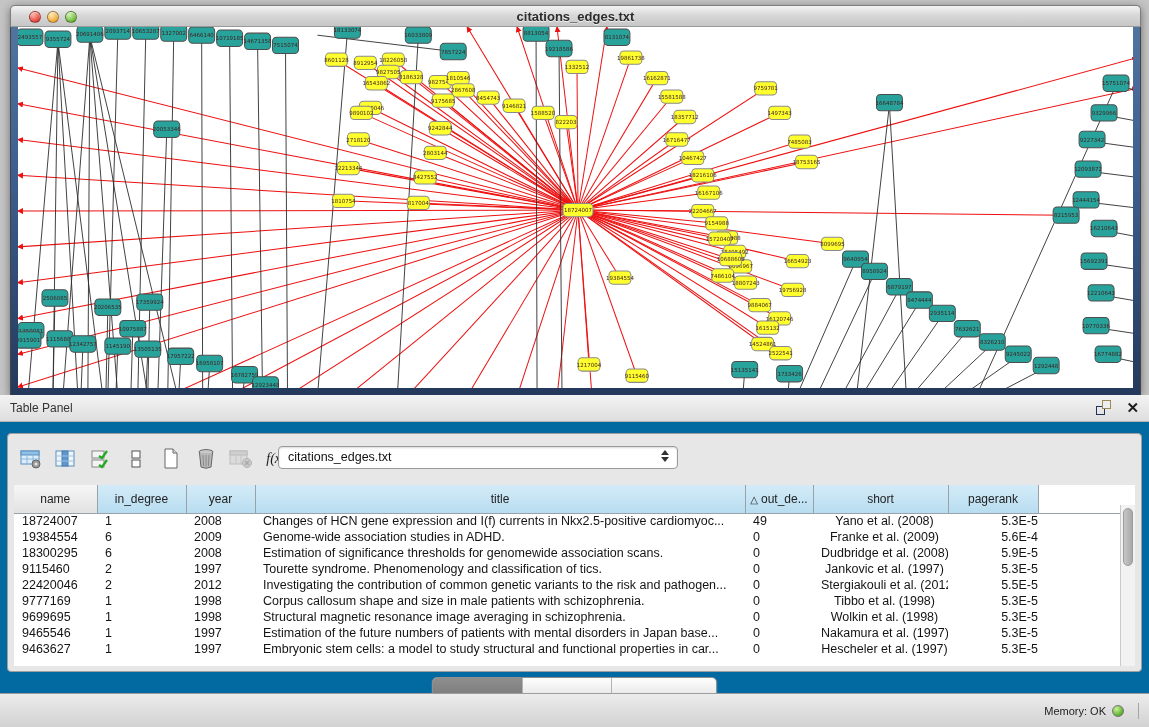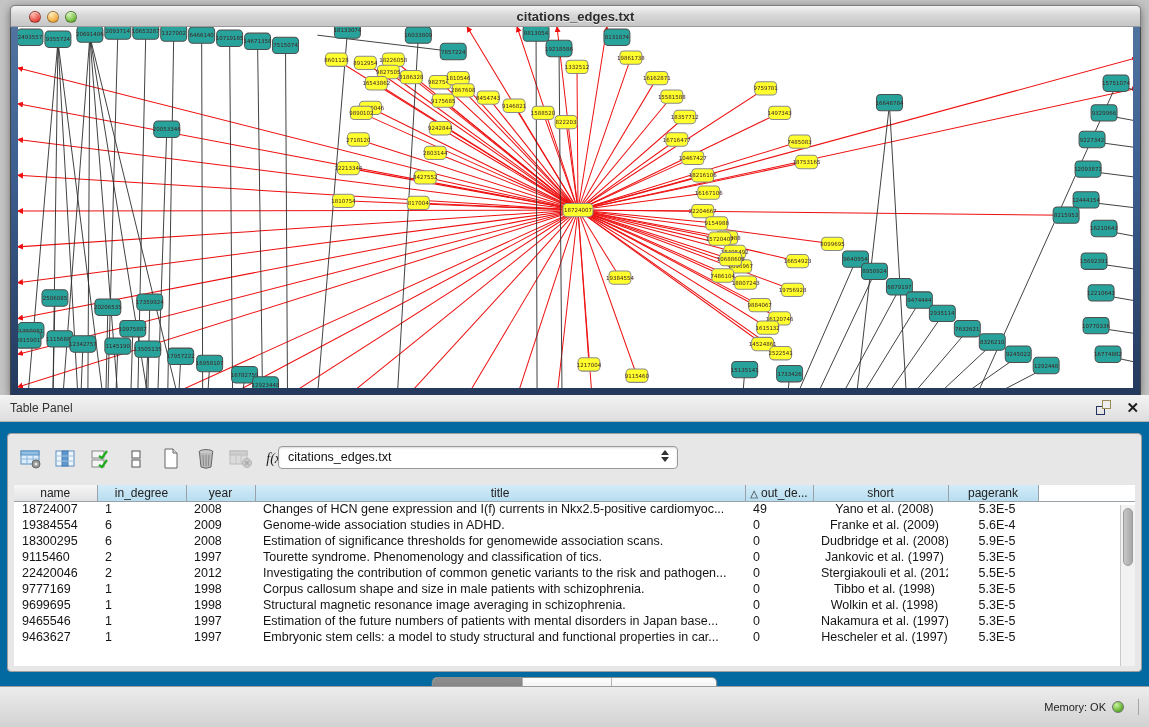--- a/index.html
+++ b/index.html
@@ -48,44 +48,44 @@
   .combo { position:absolute; left:270px; top:12px; width:400px; height:23px; background:#fff;
     border:1px solid #9a9a9a; border-radius:4px; box-shadow:inset 0 1px 2px rgba(0,0,0,.15);
     font-size:12.5px; color:#111; line-height:21px; padding-left:9px; }
   .combo-arrows { position:absolute; right:7px; top:3px; width:10px; display:flex; flex-direction:column; gap:2px; align-items:center; }
   .combo-arrows i { width:0; height:0; border-left:4px solid transparent; border-right:4px solid transparent; display:block; }
   .combo-arrows .up { border-bottom:5px solid #333; }
   .combo-arrows .dn { border-top:5px solid #333; }
 
   .tp-tablewrap { position:absolute; left:6px; right:6px; top:51px; bottom:5px; background:#fff; overflow:hidden; }
   table.datatable { border-collapse:collapse; table-layout:fixed; width:100%; font-size:12.5px; color:#141414; }
-  table.datatable th { height:16px; font-weight:normal; font-size:12px; color:#222;
+  table.datatable th { height:28px; font-weight:normal; font-size:12px; color:#222;
     border-right:1px solid #98a2a8; border-bottom:1px solid #98a2a8; text-align:center;
     background:linear-gradient(#d3ebf8,#b7ddf0); overflow:hidden; white-space:nowrap; }
   table.datatable th.col-name { background:linear-gradient(#f6f6f6,#e2e2e2); }
   table.datatable th.col-filler { background:#fff; border-right:none; }
   table.datatable td { height:16px; padding:0 0 0 8px; white-space:nowrap; overflow:hidden; }
   td.cell-name { padding-left:6px; }
   td.cell-year { padding-left:2px; }
   td.cell-title { padding-left:13px; }
   td.cell-short { text-align:center; padding-left:0; }
-  td.cell-pagerank { text-align:center; padding-left:0; }
+  td.cell-pagerank { text-align:right; padding-left:0; }
   .sort-tri { font-size:10px; margin-right:3px; }
   .vscroll { position:absolute; right:0; top:20px; bottom:0; width:15px; background:#f2f2f2; border-left:1px solid #c9c9c9; }
   .vthumb { position:absolute; left:2px; top:3px; width:10px; height:58px; border-radius:6px;
     background:linear-gradient(90deg,#c7c7c7,#a8a8a8); border:1px solid #9b9b9b; }
 
   .tp-tabs { position:absolute; left:0; right:0; bottom:29px; display:flex; justify-content:center; }
   .seg { display:inline-flex; border:1px solid #8f8f8f; border-radius:5px; overflow:hidden; height:21px;
     background:linear-gradient(#fefefe,#e6e6e6); box-shadow:0 1px 1px rgba(255,255,255,.8); }
   .seg .tab { padding:16px 14px; line-height:20px; font-size:12px; color:#1d1d1d; border-right:1px solid #b3b3b3; }
   .seg .tab:last-child { border-right:none; }
   .seg .tab.active { background:linear-gradient(#8e8e8e,#6e6e6e); color:#efefef; text-shadow:0 -1px 0 rgba(0,0,0,.3); }
 
-  .statusbar { position:absolute; left:0; right:0; bottom:0; height:41px; border-top:1px solid #9c9c9c;
+  .statusbar { position:absolute; left:0; right:0; bottom:0; height:34px; border-top:1px solid #9c9c9c;
     background:linear-gradient(#ececec,#d2d2d2); }
   .status-right { position:absolute; right:10px; top:0; height:100%; display:flex; align-items:center; gap:6px; }
   .mem-label { font-size:11px; color:#222; }
   .mem-dot { width:12px; height:12px; border-radius:50%; border:1px solid #767676;
     background:radial-gradient(circle at 35% 30%, #c9f39a, #55a822 75%); }
   .status-divider { width:1px; height:16px; background:#a5a5a5; margin-left:8px; }
 
   
   .mini { display:block; }
 </style>

